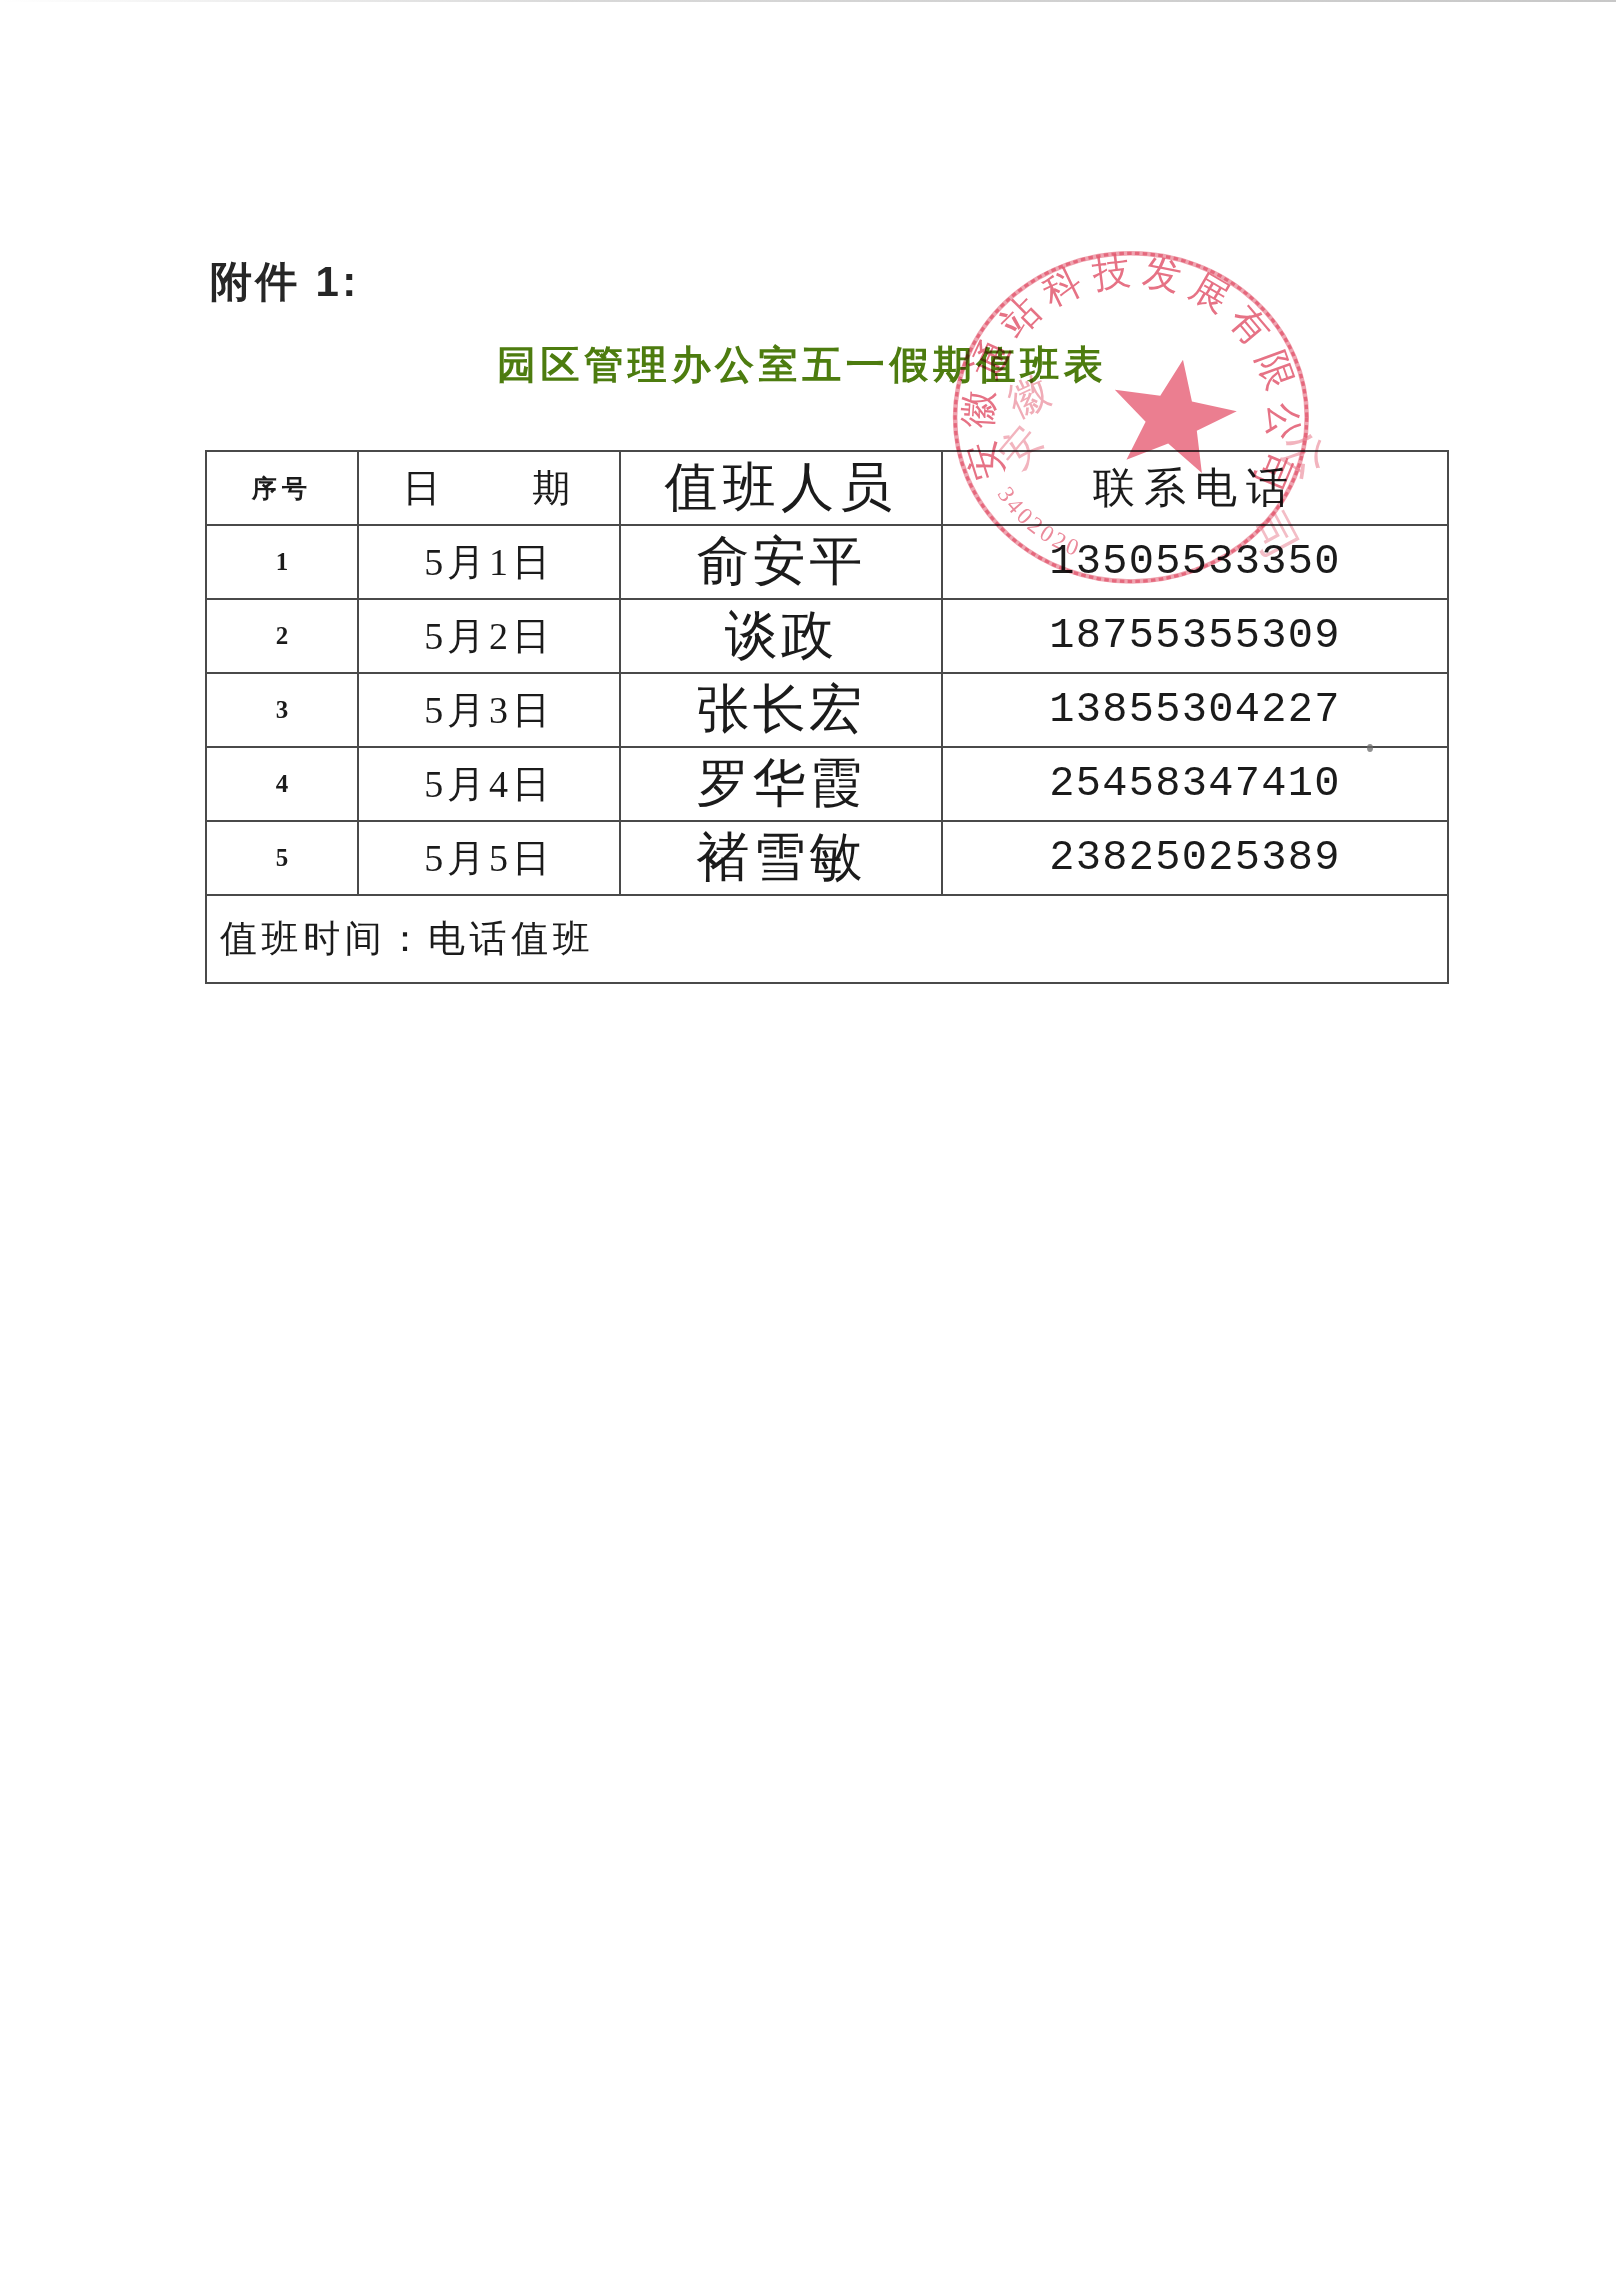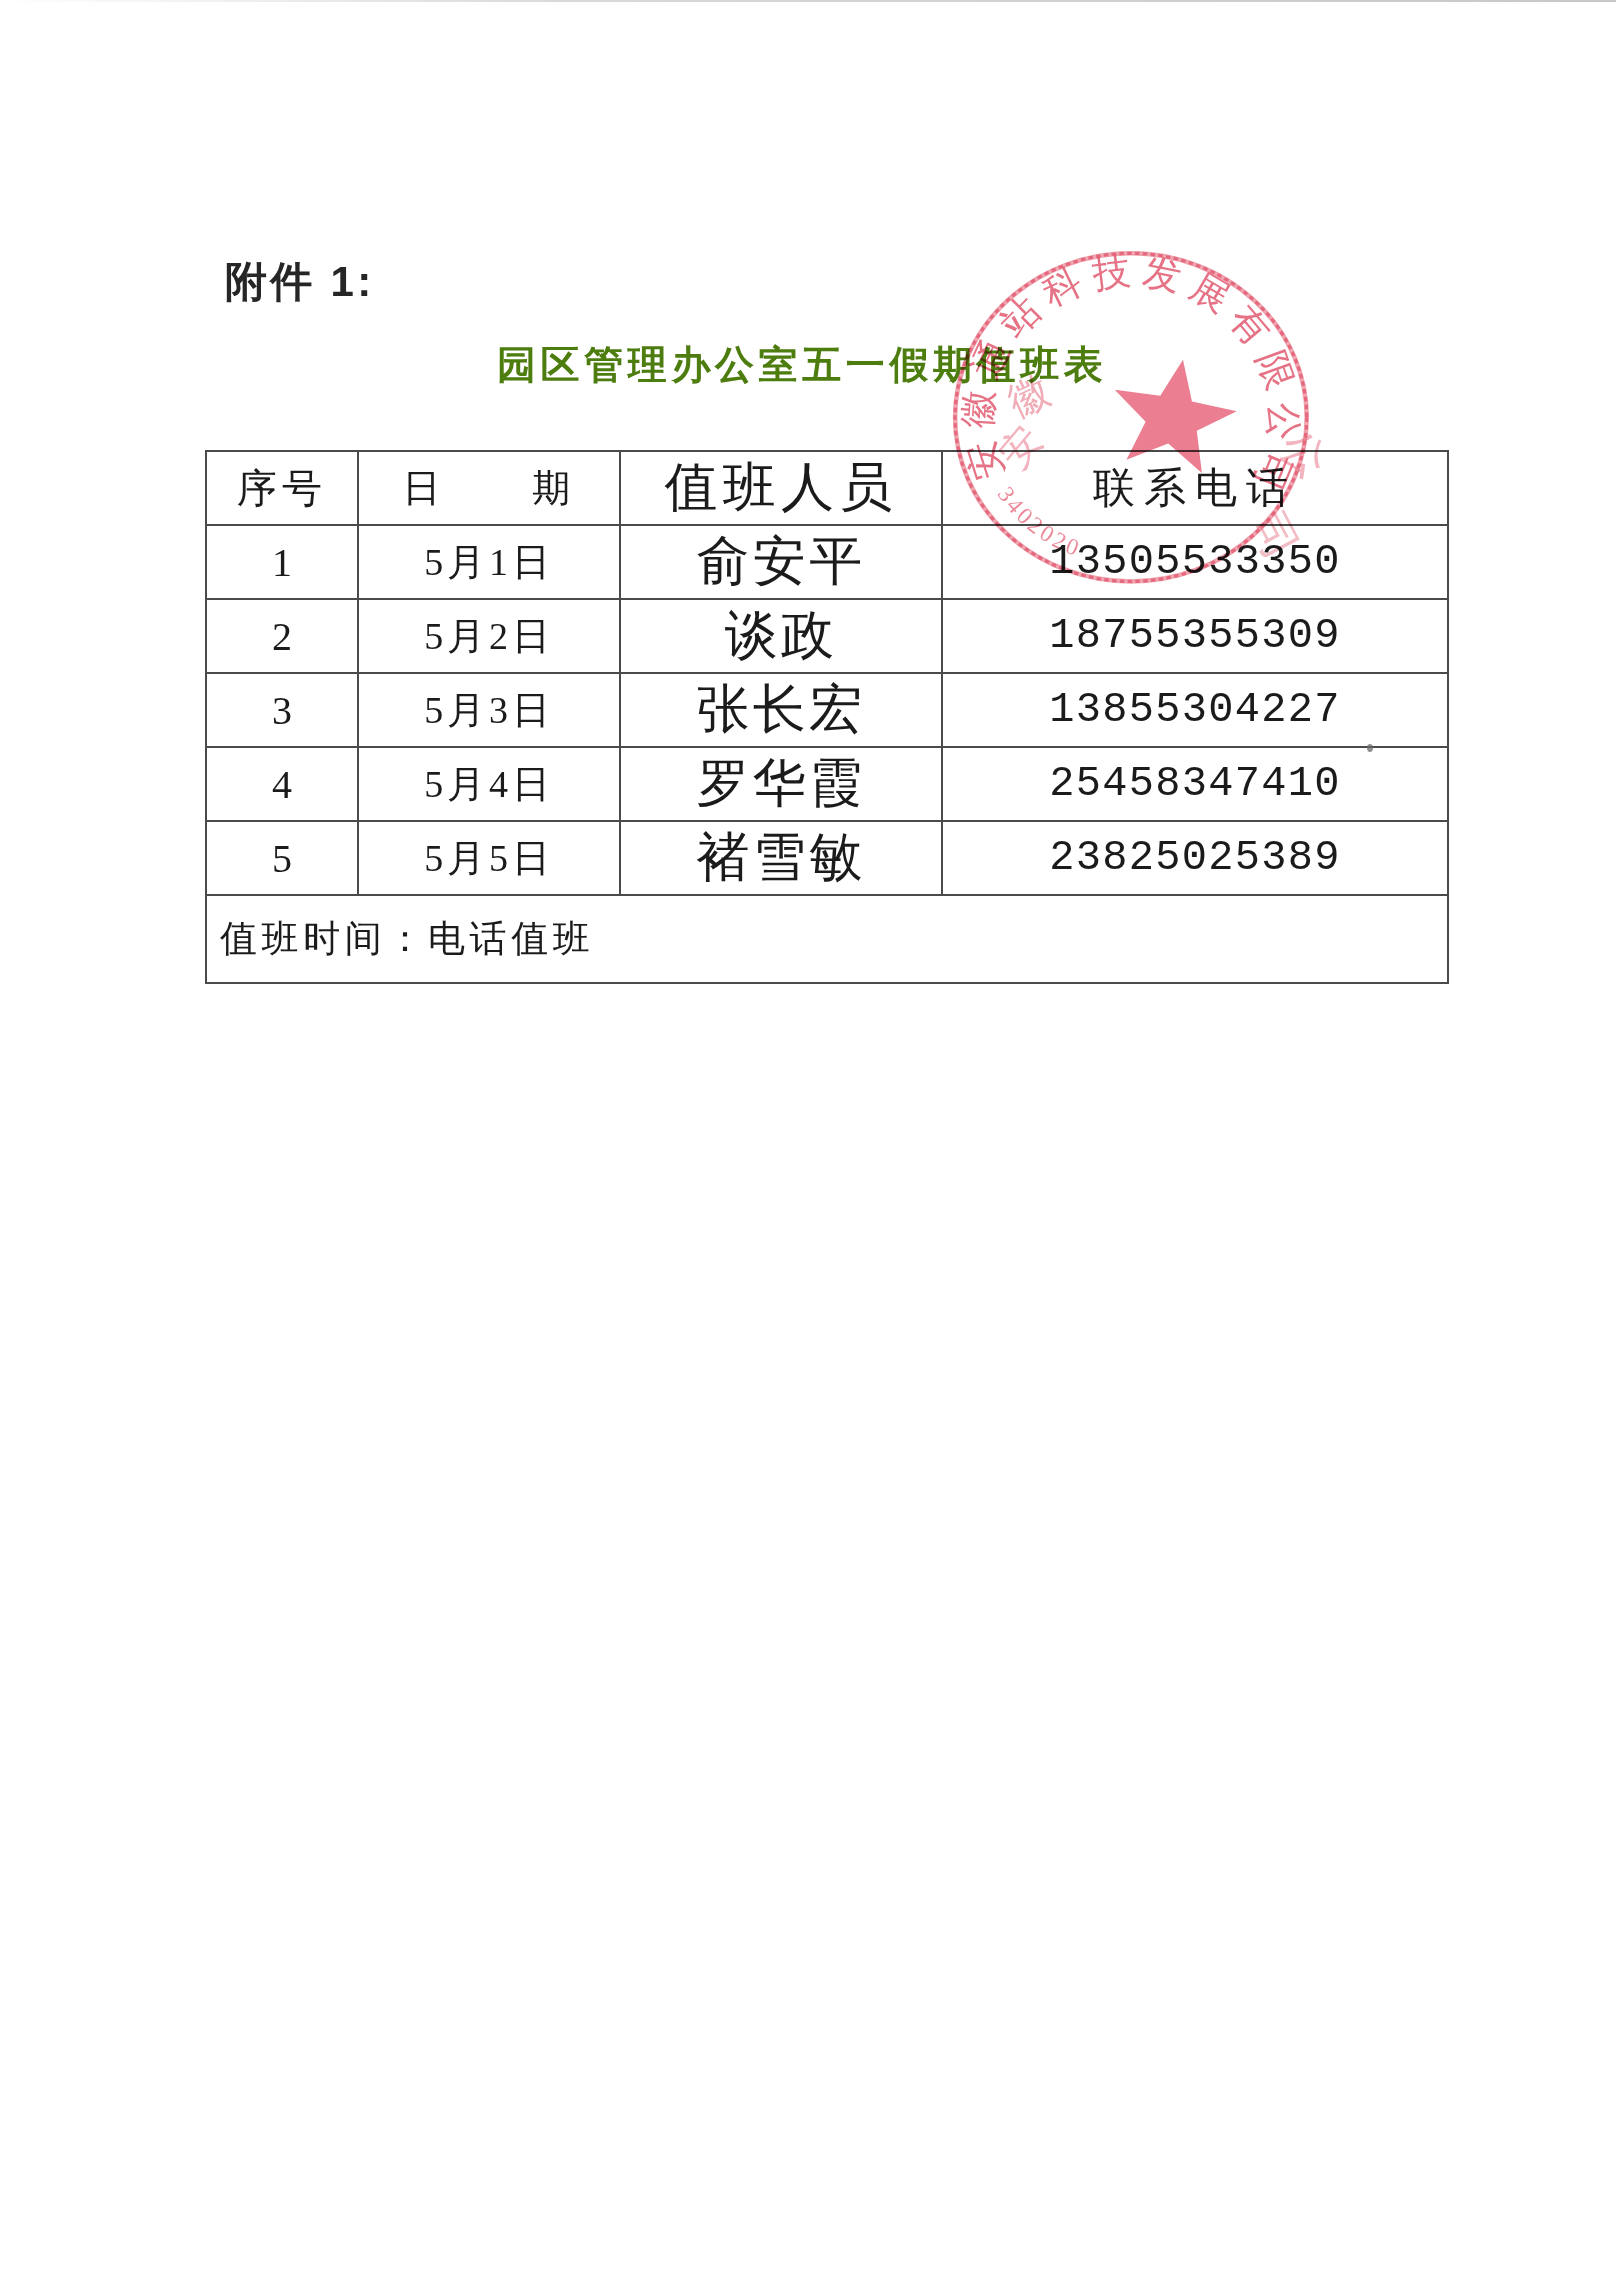--- a/index.html
+++ b/index.html
@@ -13,41 +13,40 @@
   }
   .scan-edge-top{
     position:absolute;left:0;top:0;width:1616px;height:2px;
     background:linear-gradient(90deg, rgba(200,200,200,0) 0%, rgba(185,185,185,.55) 35%, rgba(170,170,170,.65) 100%);
   }
   .attachment{
     position:absolute;left:210px;top:254px;
     font-family:"Liberation Sans","DejaVu Sans",sans-serif;
     font-weight:700;font-size:42px;letter-spacing:3.3px;color:#262626;
     white-space:nowrap;
-    margin-left:15px;
   }
   .doc-title{
     position:absolute;left:497px;top:338px;
     font-weight:700;font-size:39px;letter-spacing:4.6px;color:#4d7c0f;
     white-space:nowrap;
   }
   table.duty{
     position:absolute;left:205px;top:450px;
     width:1241px;border-collapse:collapse;table-layout:fixed;
     font-size:38px;color:#1b1b1b;
   }
   table.duty td{
     border:2px solid #4a4a4a;
     text-align:center;vertical-align:middle;
     padding:0;overflow:hidden;
   }
   tr.hdr td{height:68px;letter-spacing:5.2px;}
   tr.hdr td.c4{letter-spacing:9px;}
   tr.data td{height:65px;}
-  td.c1{font-size:40px;}
+  td.c1{font-size:25px;font-weight:bold;}
   td.c2{letter-spacing:3.9px;}
   td.c3{font-size:53px;letter-spacing:3.3px;margin-left:36px;}
   td.c4{font-size:42px;letter-spacing:1.3px;font-family:Liberation Mono, monospace;}
   tr.note-time td{
     height:86px;text-align:left;padding-left:13px;letter-spacing:4.6px;font-size:37px;
   }
   tr.note-place td{
     height:173px;text-align:left;vertical-align:top;
     padding:17px 19.5px 0 19.5px;letter-spacing:4.6px;font-size:37px;line-height:77px;
   }

